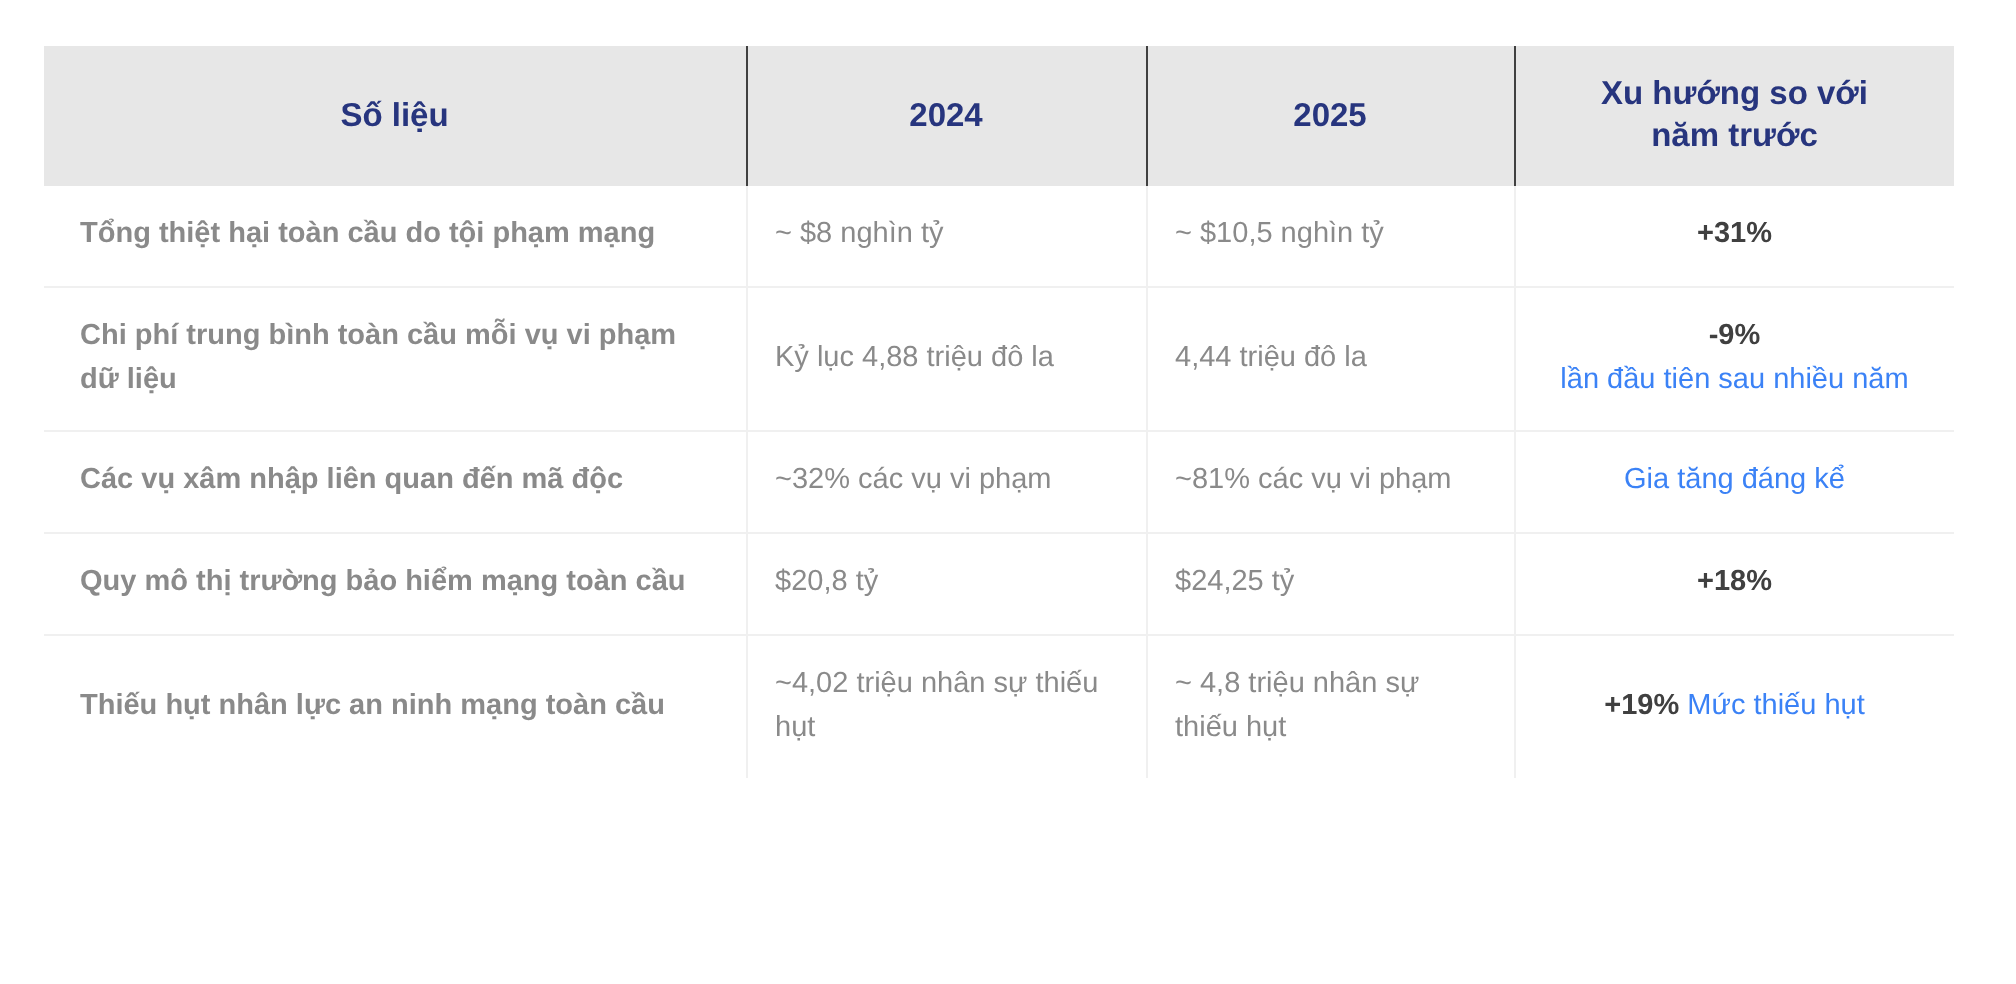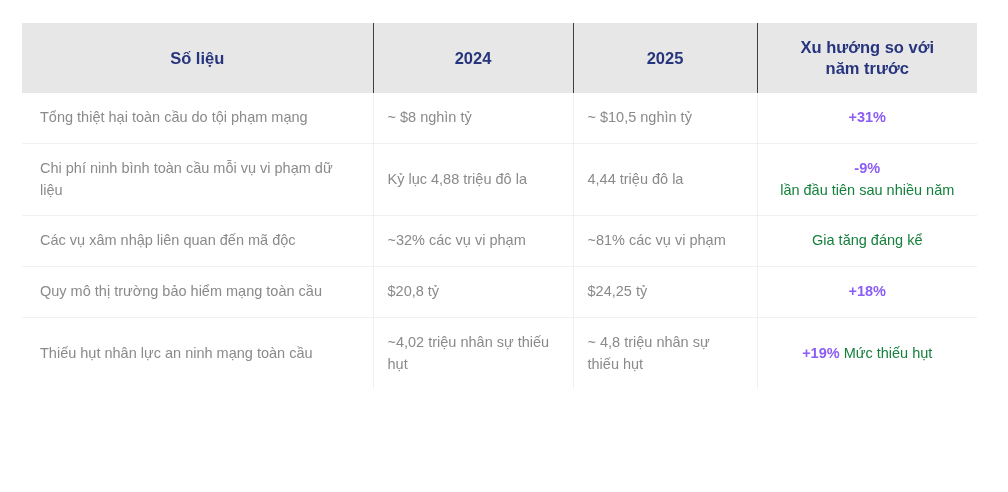--- a/index.html
+++ b/index.html
@@ -62,34 +62,35 @@
     border-right: 1px solid #f0f0f0;
     box-sizing: border-box;
   }
   tbody tr:first-child td { border-top: none; }
   tbody td:last-child { border-right: none; }
 
   tbody td.metric {
     text-align: left;
     padding-left: 18px;
     padding-right: 18px;
+    font-weight: bold;
   }
   tbody td.num { text-align: left; }
   tbody td.trend { text-align: center; }
 
   
   tbody tr:first-child td { box-shadow: none; }
 
   
   .emph {
-    color: #8b5cf6;
+    color: #404040;
     font-weight: bold;
   }
   .sub {
-    color: #15803d;
+    color: #3b82f6;
     font-weight: normal;
   }
   .trend-block .emph { display: block; }
   .trend-inline .emph { display: inline; }
   .trend-inline .sub { display: inline; }
 </style>
 </head>
 <body>
 
 <div class="table-wrap">
@@ -117,21 +118,21 @@
         <td class="metric">Tổng thiệt hại toàn cầu do tội phạm mạng</td>
         <td class="num">~ $8 nghìn tỷ</td>
         <td class="num">~ $10,5 nghìn tỷ</td>
         <td class="trend trend-block">
           <span class="emph">+31%</span>
 
         </td>
       </tr>
 
       <tr>
-        <td class="metric">Chi phí ninh bình toàn cầu mỗi vụ vi phạm dữ liệu</td>
+        <td class="metric">Chi phí trung bình toàn cầu mỗi vụ vi phạm dữ liệu</td>
         <td class="num">Kỷ lục  4,88 triệu đô la</td>
         <td class="num">4,44 triệu đô la</td>
         <td class="trend trend-block">
           <span class="emph">-9%</span>
           <span class="sub">lần đầu tiên sau nhiều năm</span>
         </td>
       </tr>
 
       <tr>
         <td class="metric">Các vụ xâm nhập liên quan đến mã độc</td>

